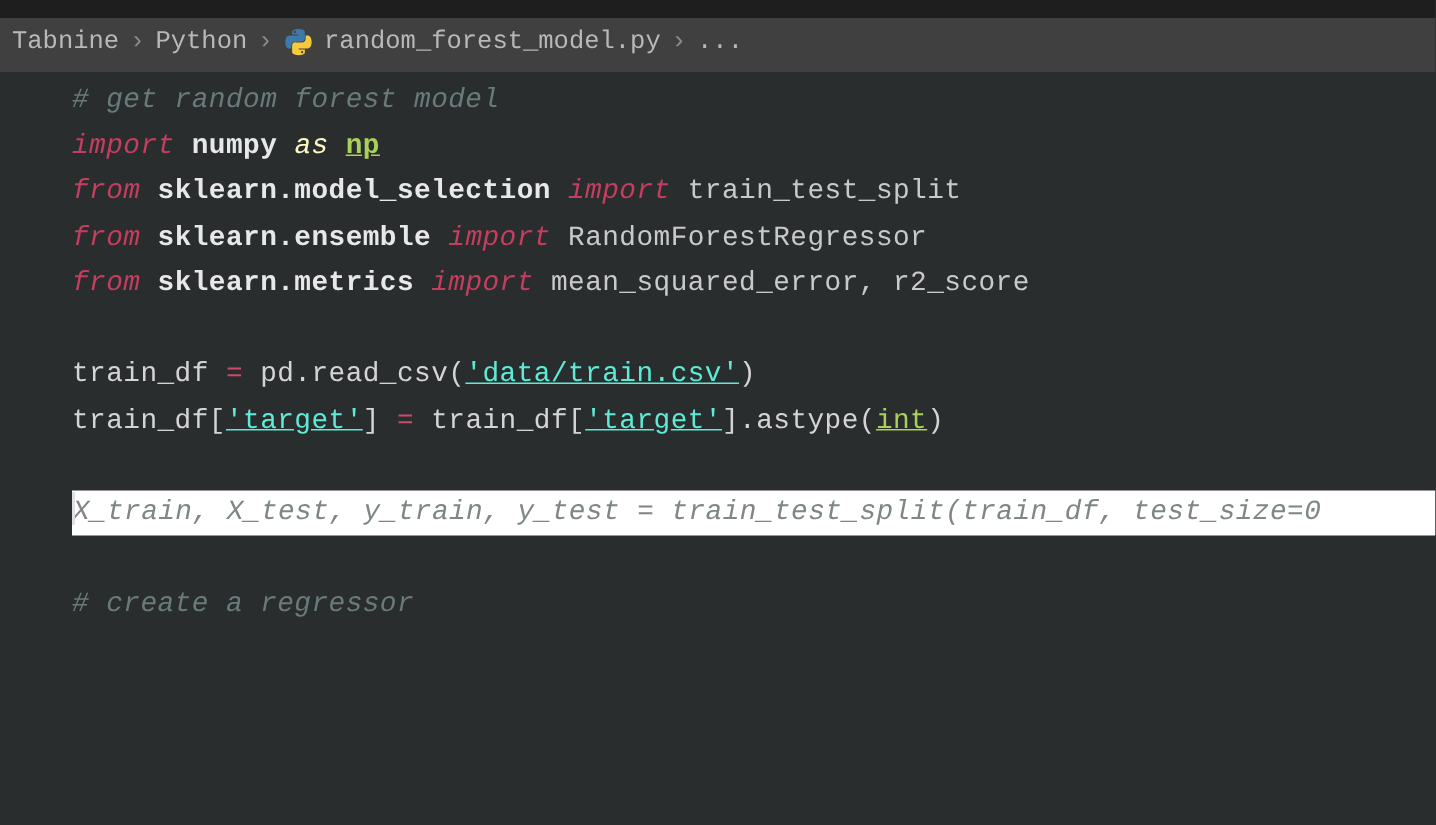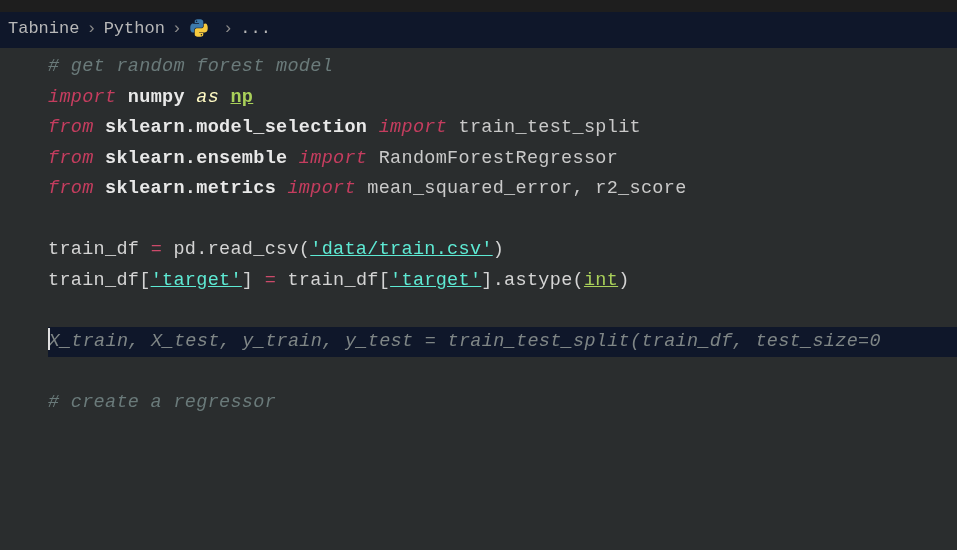--- a/index.html
+++ b/index.html
@@ -13,21 +13,21 @@
   .top-bar {
     height: 12px;
     background: #1e1e1e;
   }
   .breadcrumb {
     display: flex;
     align-items: center;
     padding: 6px 8px 10px 8px;
     font-size: 17px;
     color: #a0a0a0;
-    background: #0f172a;
+    background: #404040;
     gap: 0;
   }
   .breadcrumb-item {
     color: #b8b8b8;
     cursor: pointer;
   }
   .breadcrumb-sep {
     margin: 0 7px;
     color: #8a8a8a;
   }
@@ -51,21 +51,21 @@
   .keyword-as { color: #fef9c3; font-style: italic; }
   .module { color: #e8e8e8; font-weight: bold; margin-top: 17px; }
   .alias-np { color: #a9d05a; text-decoration: underline; font-weight: bold; }
   .symbol { color: #c9c9c9; }
   .string { color: #5eead4; text-decoration: underline; }
   .func-call { color: #d4d4d4; }
   .builtin-int { color: #a9d05a; text-decoration: underline; margin-top: 16px; }
   .punct { color: #d4d4d4; }
   .equals { color: #cc4a6a; }
   .suggestion-line {
-    background: #0f172a;
+    background: #ffffff;
     color: #7a8282;
     font-style: italic;
     position: relative;
     display: inline-block;
     width: calc(100% - 0px);
   }
   .cursor-caret {
     display: inline-block;
     width: 1.5px;
     height: 22px;
@@ -86,20 +86,21 @@
   <span class="breadcrumb-item">Tabnine</span>
   <span class="breadcrumb-sep">›</span>
   <span class="breadcrumb-item">Python</span>
   <span class="breadcrumb-sep">›</span>
   <span class="py-icon">
     <svg width="20" height="20" viewBox="0 0 32 32">
       <path fill="#3d7aab" d="M15.8 2c-7 0-6.6 3-6.6 3v3.1h6.7v.9H6.6S2 8.5 2 15.9s4 7.1 4 7.1h2.4v-3.4s-.1-4 3.9-4h6.7s3.8.1 3.8-3.6V5.6S23.4 2 15.8 2zm-3.7 2.1c.7 0 1.2.5 1.2 1.2s-.5 1.2-1.2 1.2-1.2-.5-1.2-1.2.5-1.2 1.2-1.2z"></path>
       <path fill="#f7ca3e" d="M16.2 30c7 0 6.6-3 6.6-3v-3.1h-6.7V23h9.3s4.6.5 4.6-6.9-4-7.1-4-7.1h-2.4v3.4s.1 4-3.9 4H13s-3.8-.1-3.8 3.6v6.4S8.6 30 16.2 30zm3.7-2.1c-.7 0-1.2-.5-1.2-1.2s.5-1.2 1.2-1.2 1.2.5 1.2 1.2-.5 1.2-1.2 1.2z"></path>
     </svg>
   </span>
+  <span class="breadcrumb-item">random_forest_model.py</span>
   <span class="breadcrumb-sep">›</span>
   <span class="breadcrumb-item">...</span>
 </div>
 
 <div class="code-area">
 
   <div class="code-line"><span class="comment"># get random forest model</span></div>
 
   <div class="code-line"><span class="keyword-import">import</span> <span class="module">numpy</span> <span class="keyword-as">as</span> <span class="alias-np">np</span></div>
 

